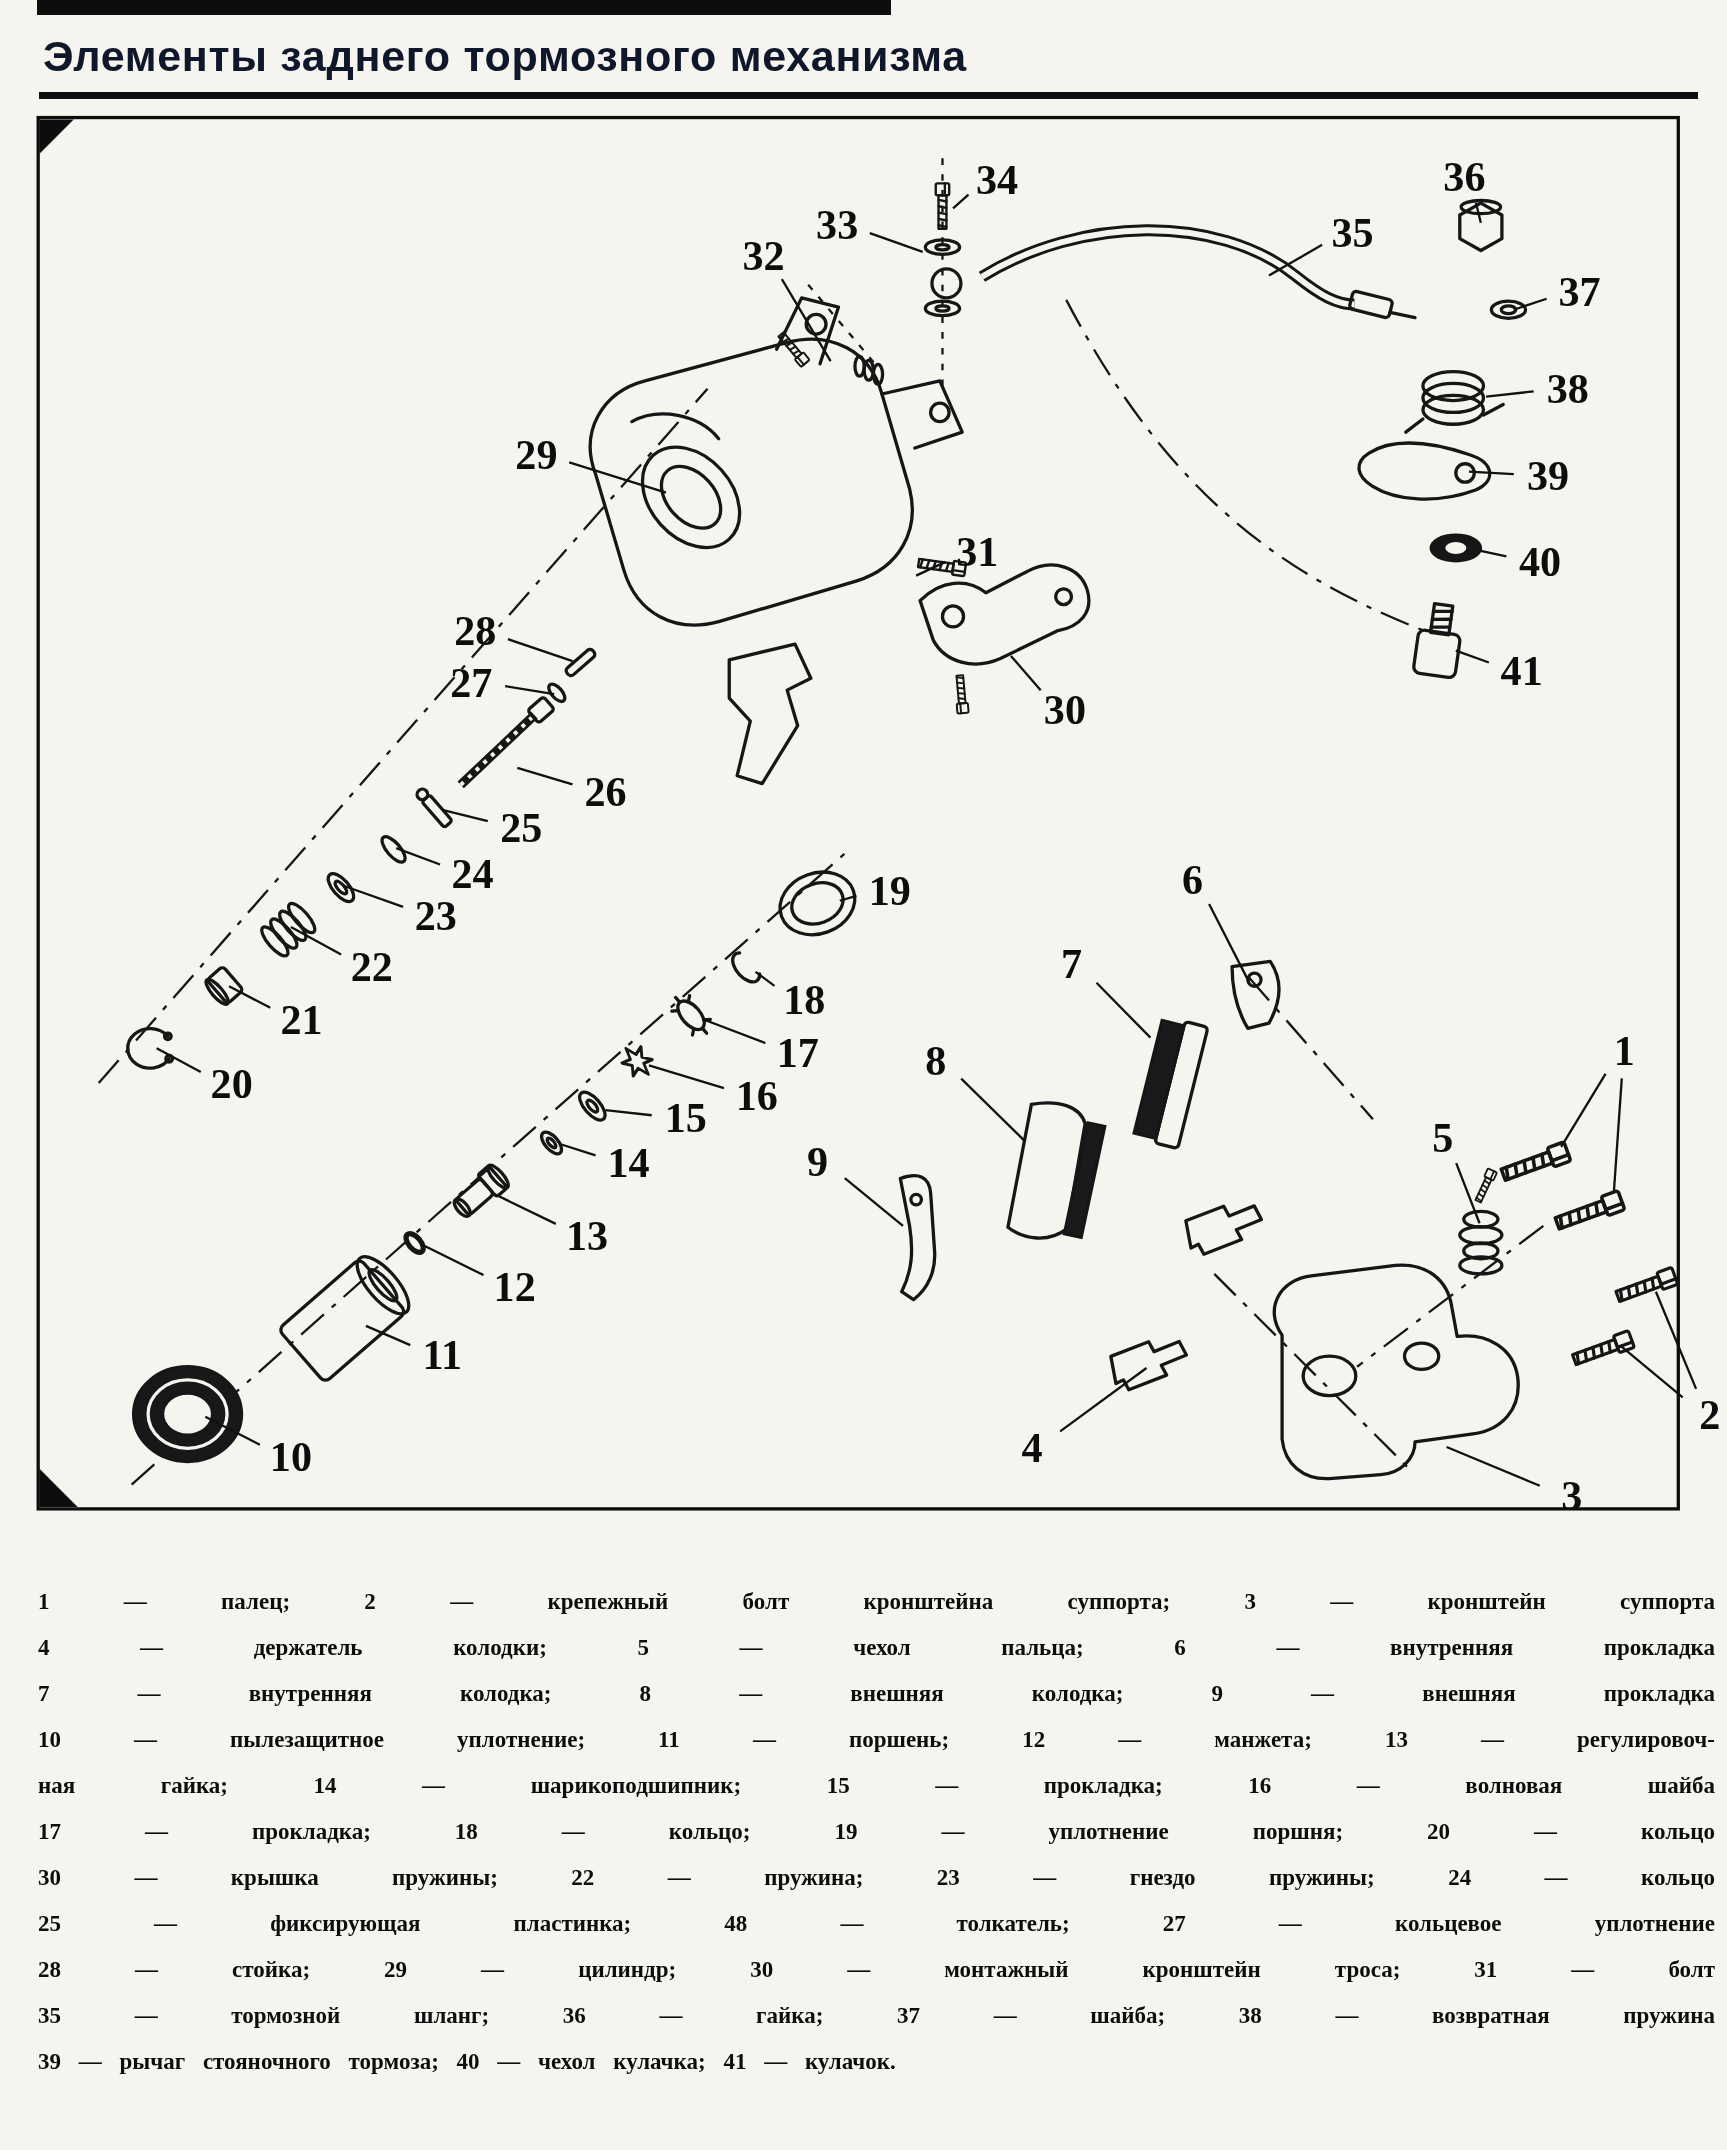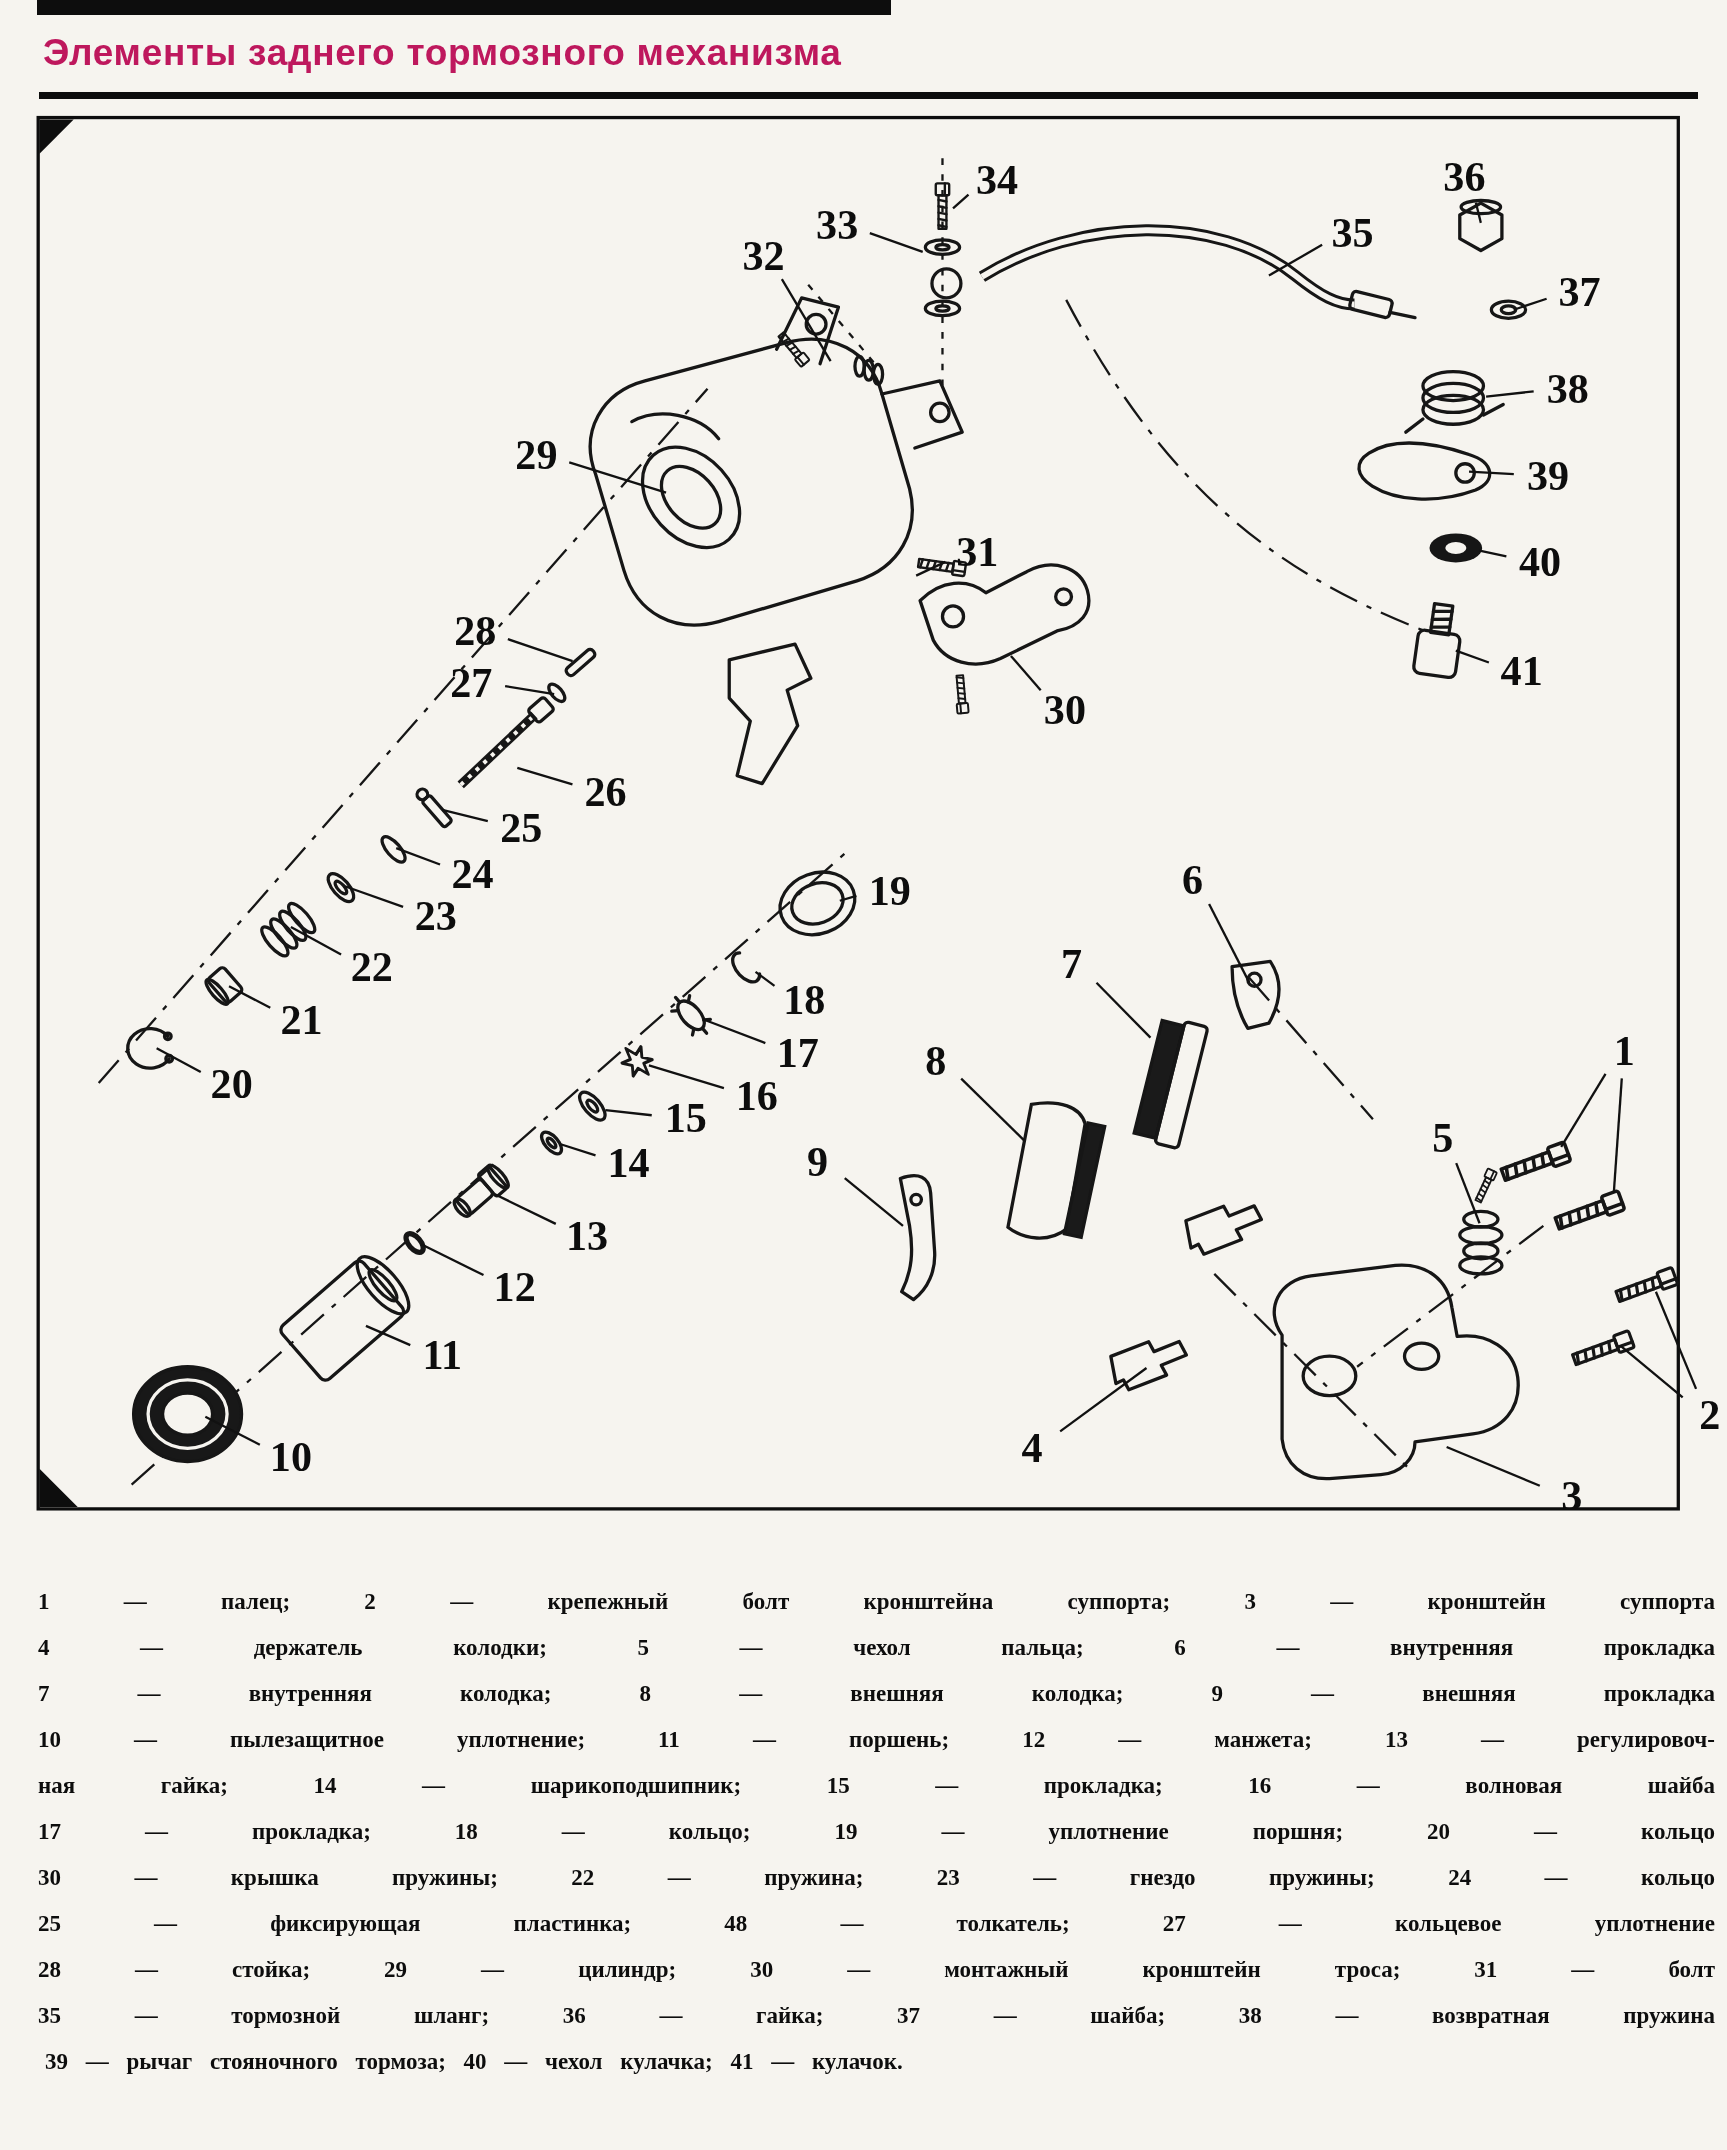--- a/index.html
+++ b/index.html
@@ -11,22 +11,22 @@
     font-family:"Liberation Serif","DejaVu Serif",serif;
     overflow:hidden;
   }
   .topbar {
     position:absolute; left:37px; top:0; width:854px; height:14.5px;
     background:#0d0d0d;
   }
   .page-title {
     position:absolute; left:43px; top:32px; width:1514px;
     font-family:"Liberation Sans","DejaVu Sans",sans-serif;
-    font-weight:bold; font-size:37px; letter-spacing:0.7px;
-    color:#be185d;
+    font-weight:bold; font-size:43px; letter-spacing:0.7px;
+    color:#0f172a;
   }
   .title-rule {
     position:absolute; left:39px; top:92px; width:1659px; height:6.6px;
     background:#0d0d0d;
   }
   .diagram-wrap { position:absolute; left:0; top:0; width:1595px; height:2151px; }
   svg { position:absolute; left:0; top:0; }
   .art { stroke:#161616; stroke-width:5; fill:none; stroke-linejoin:round; stroke-linecap:round; }
   .axis { stroke:#161616; stroke-width:3.5; fill:none; stroke-dasharray:46 16 8 16; }
   .dash { stroke:#161616; stroke-width:3.5; fill:none; stroke-dasharray:10 14; }
@@ -38,21 +38,21 @@
   }
   .legend {
     position:absolute; left:38px; top:1579px; width:1677px;
     font-weight:bold; font-size:23px; line-height:46px;
     color:#0d0d0d;
   }
   .legend .lline {
     text-align:justify; text-align-last:justify;
     word-spacing:6.6px; white-space:normal;
   }
-  .legend .lline.last { text-align-last:left; word-spacing:12px;margin-left:7px; }
+  .legend .lline.last { text-align-last:left; word-spacing:12px; }
 </style>
 </head>
 <body>
 
 <div class="topbar"></div>
 <h1 class="page-title">Элементы заднего тормозного механизма</h1>
 <div class="title-rule"></div>
 
 <div class="diagram-wrap">
 <svg id="diagram-svg" width="1727" height="2151" viewBox="0 0 2624 3267" xmlns="http://www.w3.org/2000/svg">

